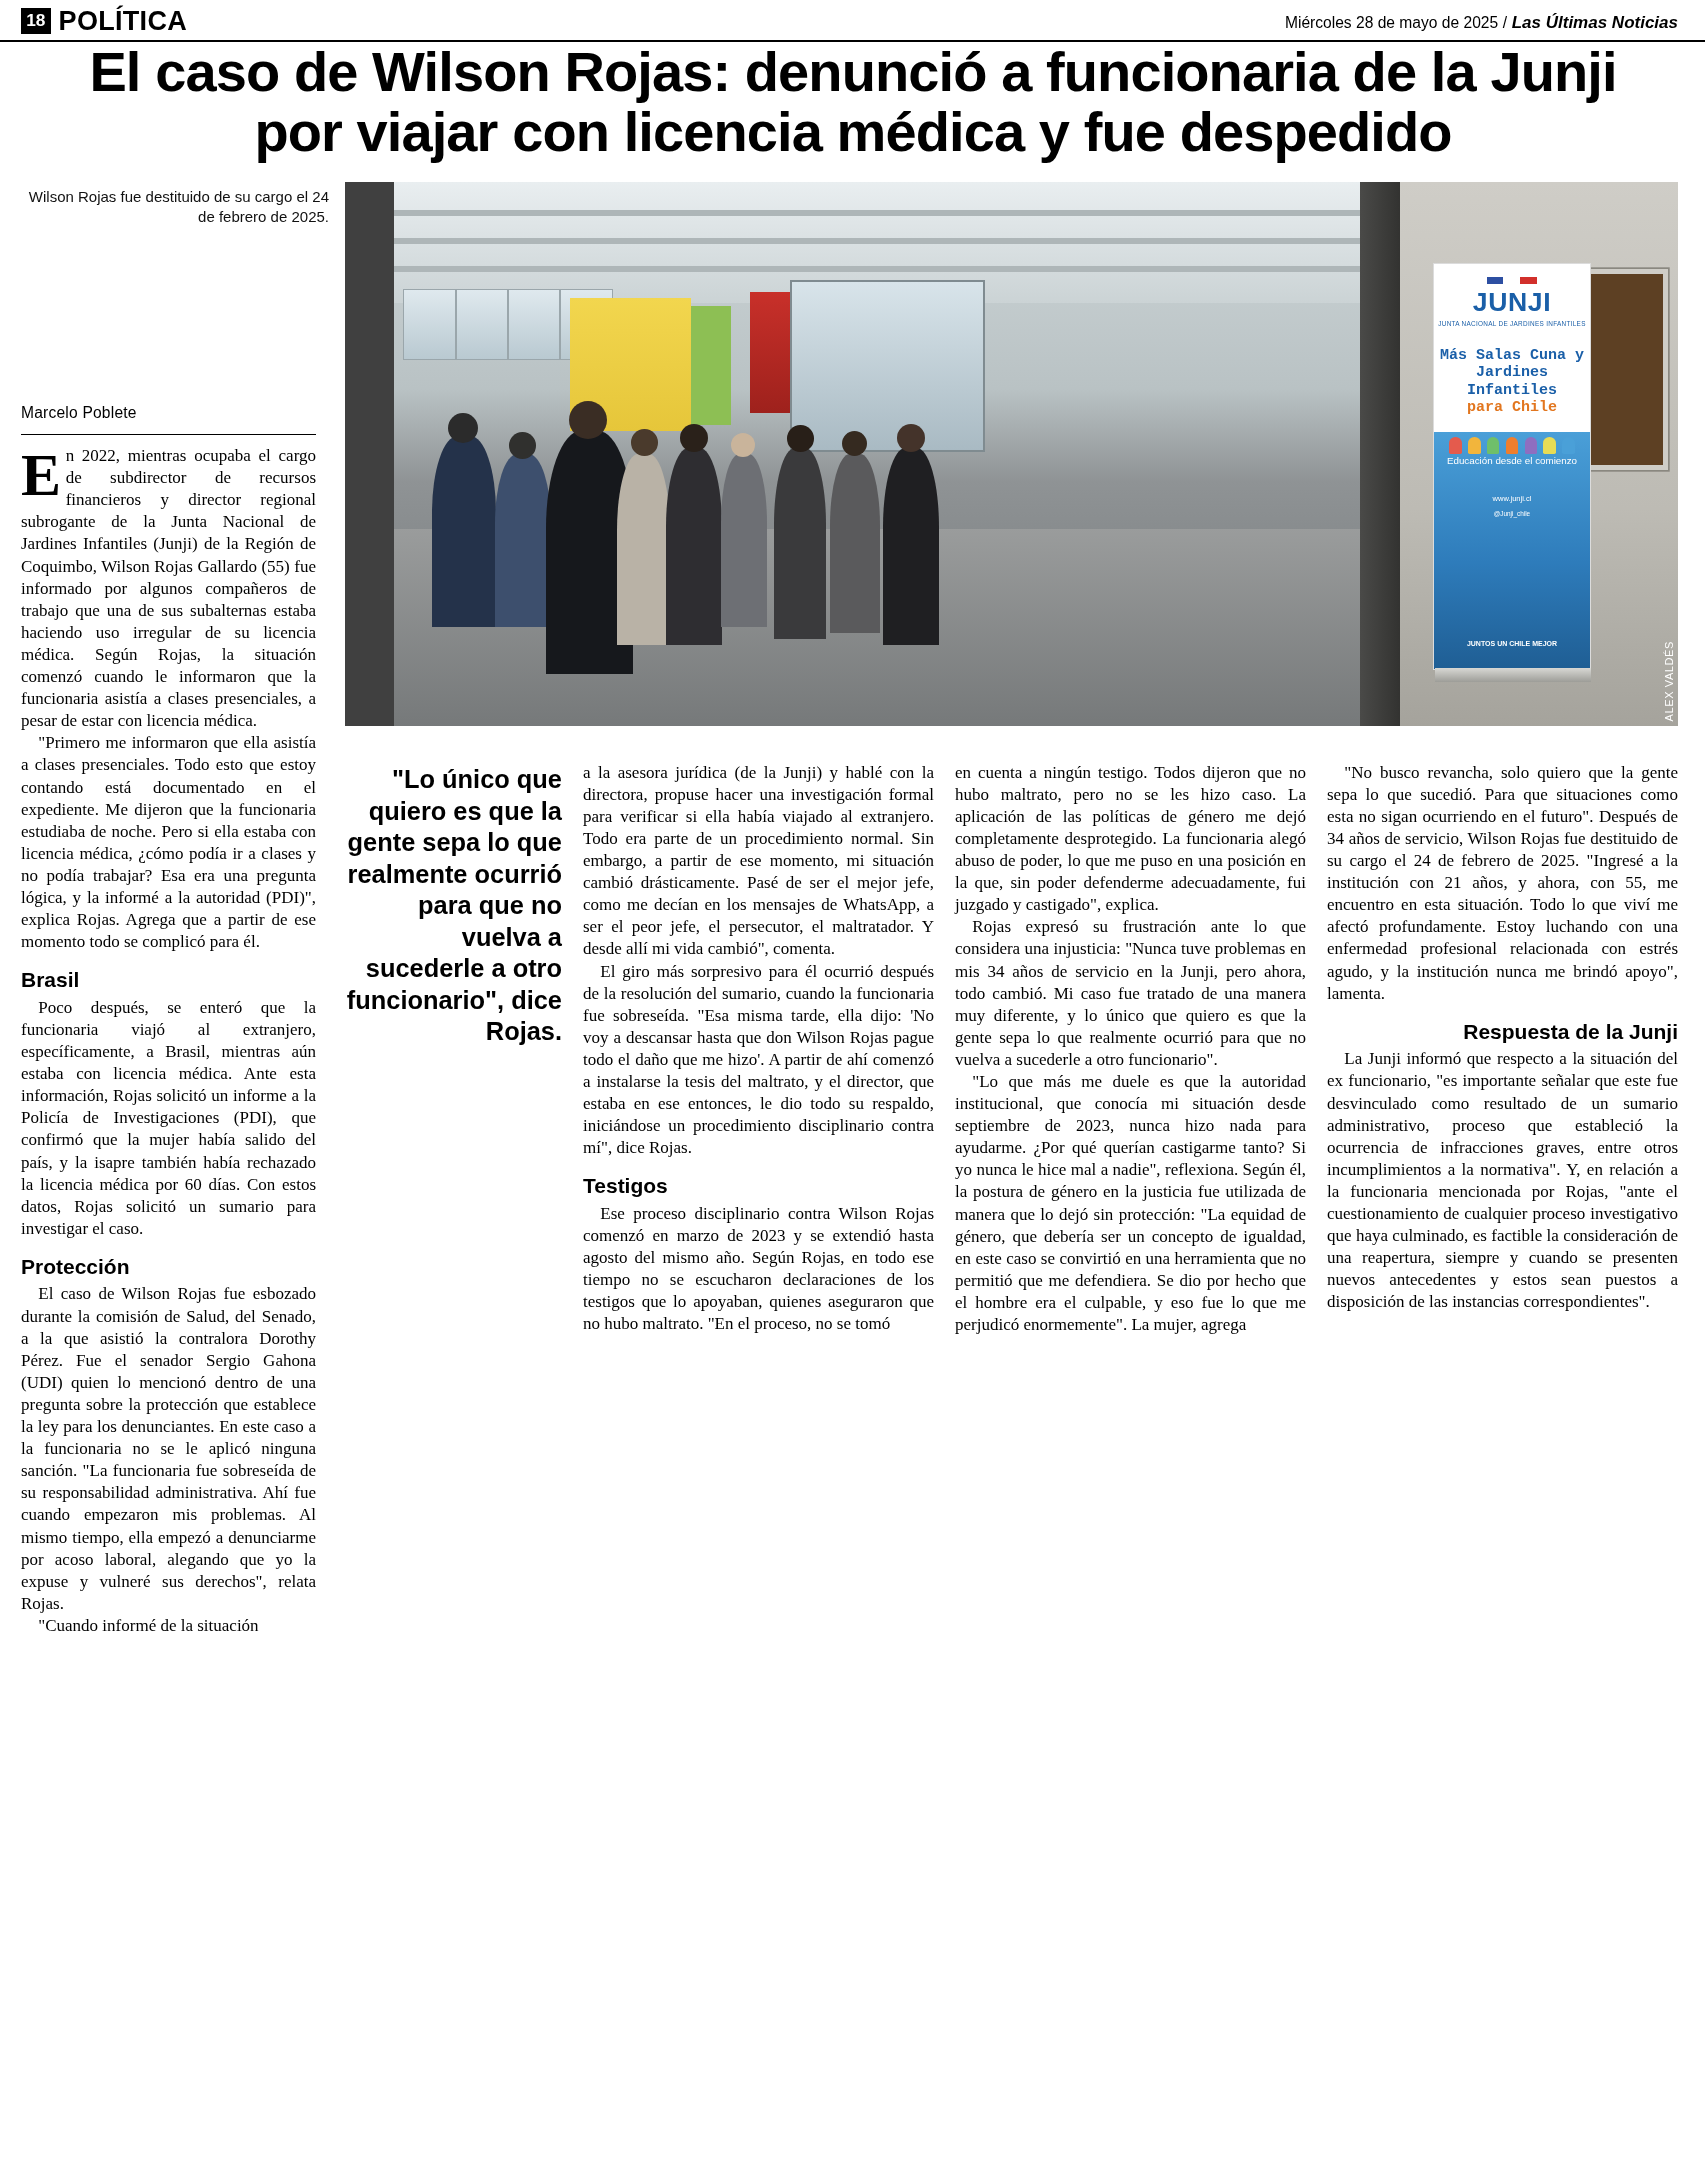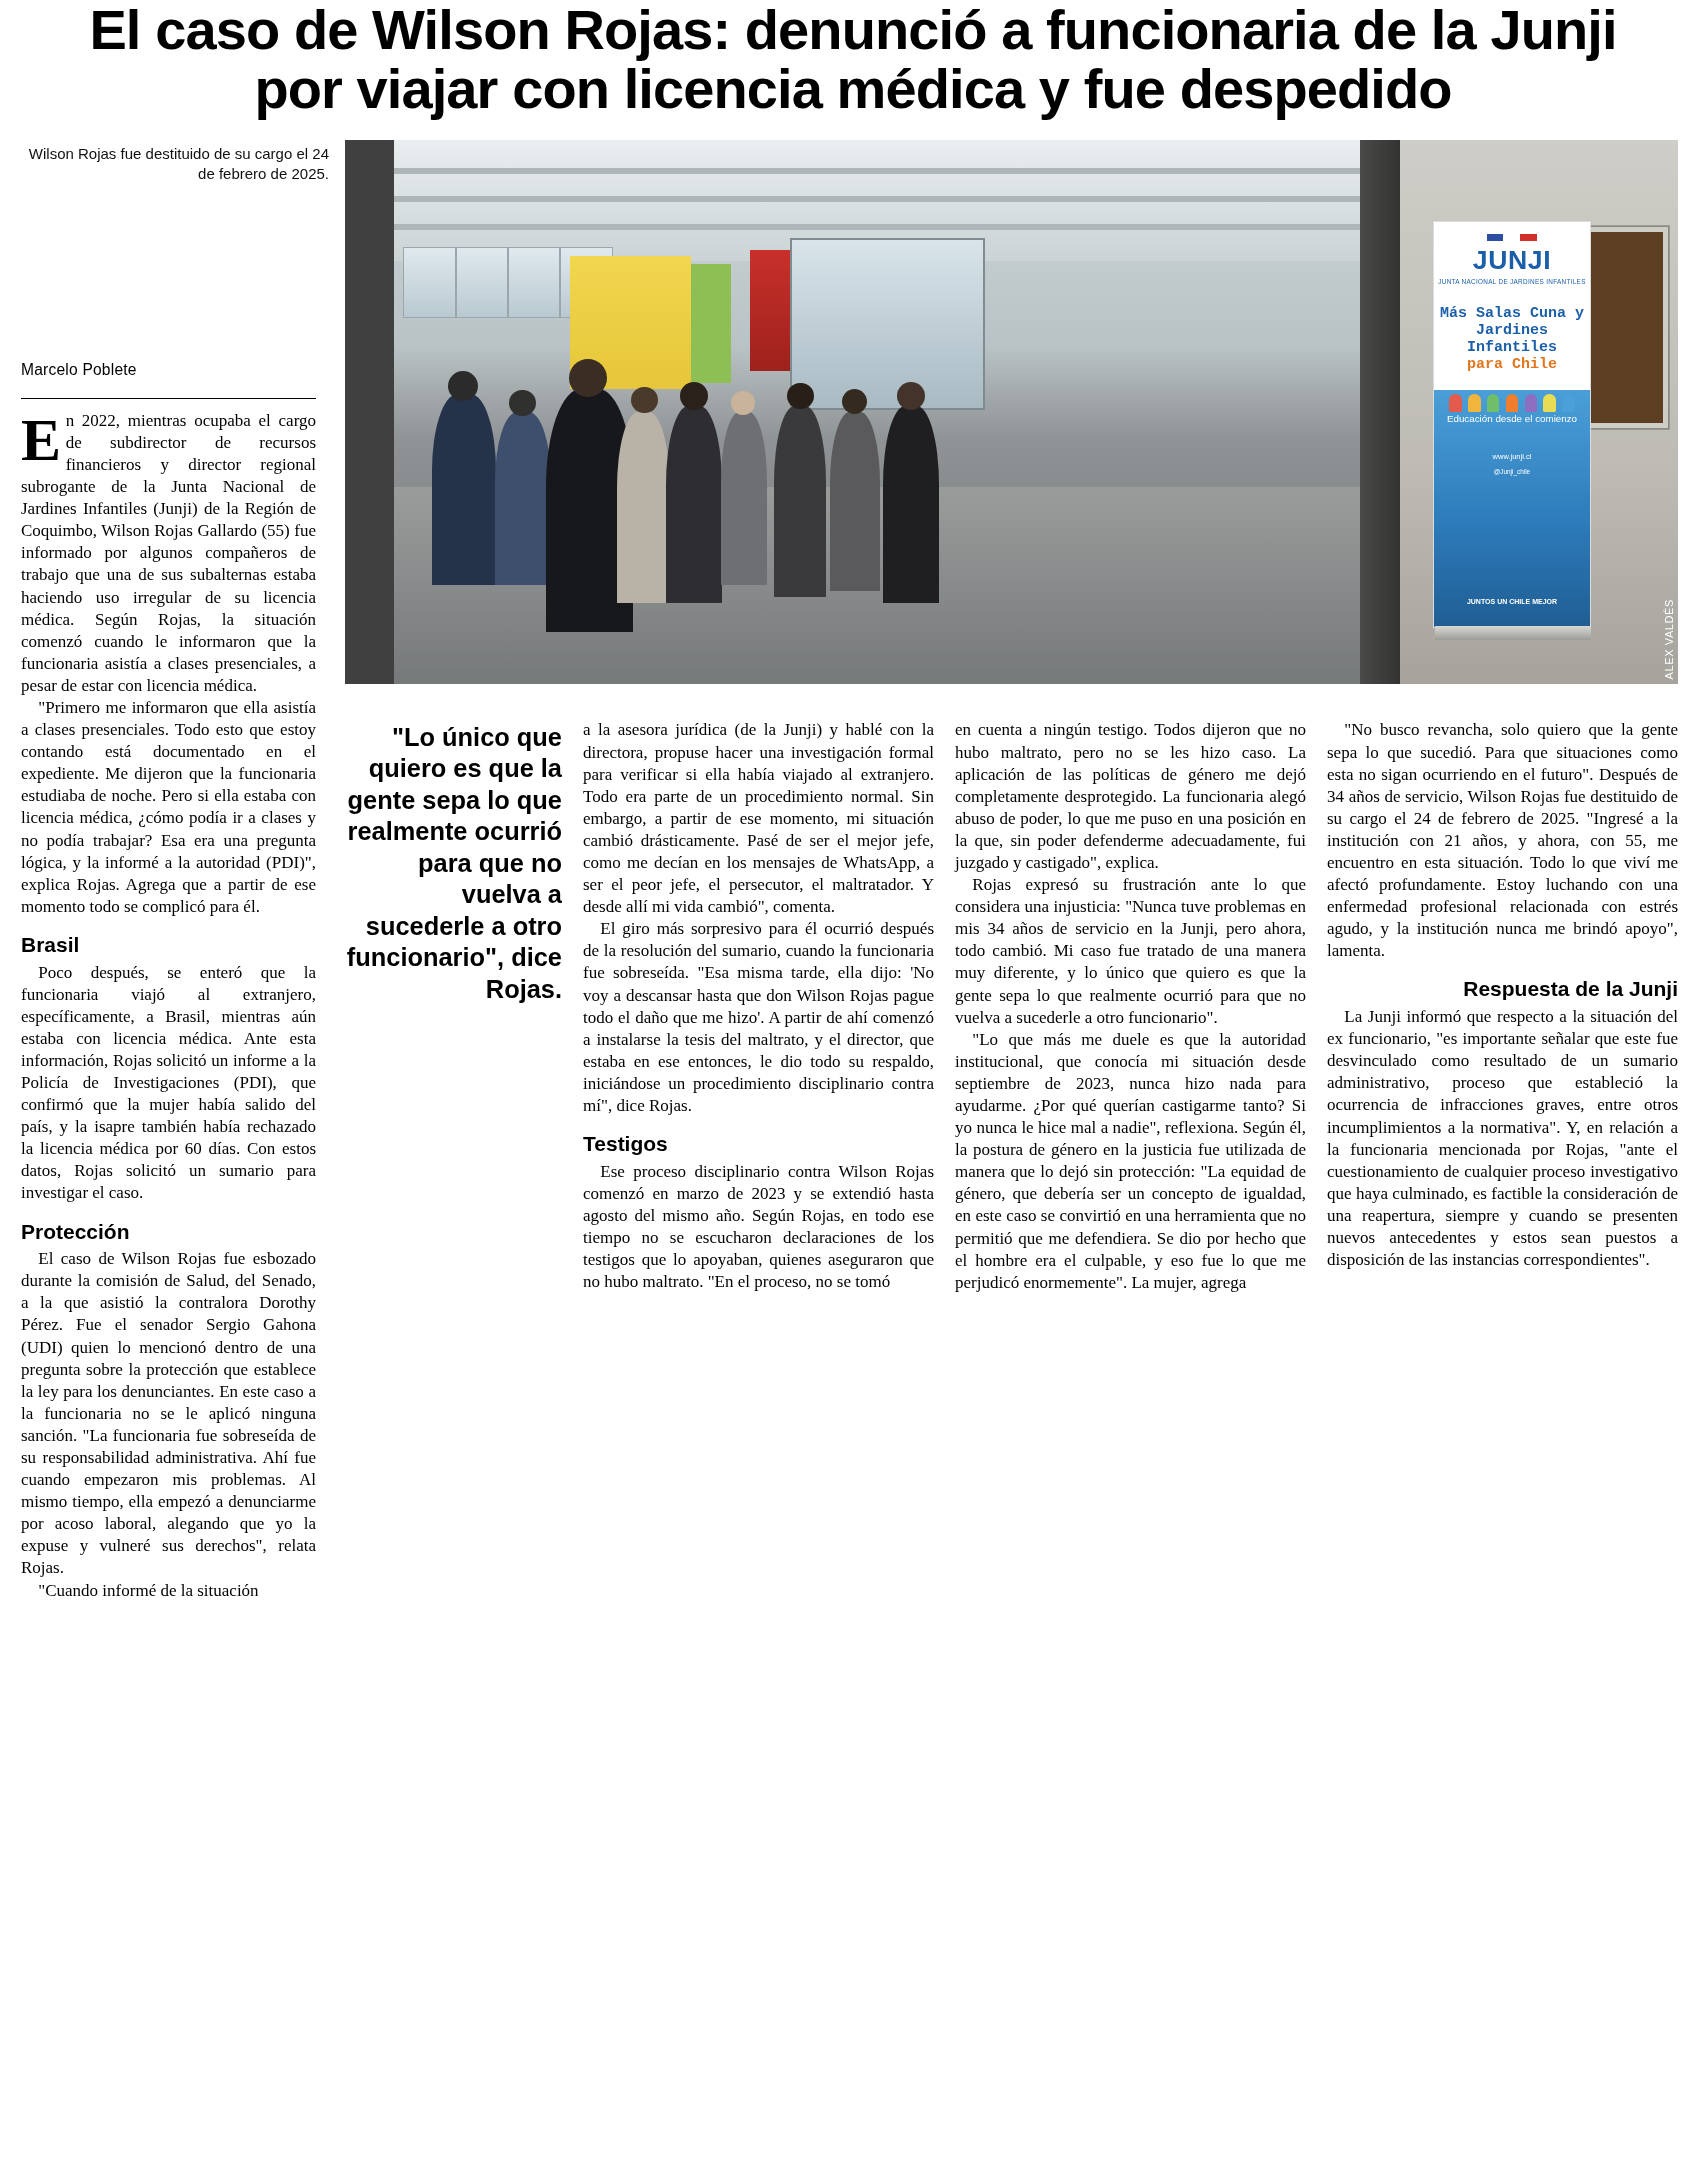--- a/index.html
+++ b/index.html
@@ -239,21 +239,21 @@
     flex: 1 1 0;
     min-width: 0;
   }
   .col.c1 { flex: 0 0 295px; }
   .col.c2 { flex: 0 0 225px; }
 
   .byline {
     font-family: "Liberation Sans", sans-serif;
     font-size: 15.6px;
     letter-spacing: 0.2px;
-    padding-bottom: 19px;
+    padding-bottom: 12px;
     border-bottom: 1.7px solid #000;
     margin-bottom: 10.4px;
     margin-top: -358px;
   }
 
   p.body {
     font-size: 17px;
     line-height: 1.30;
     text-align: justify;
     margin: 0 0 0 0;
@@ -287,20 +287,31 @@
     line-height: 1.24;
     text-align: right;
     padding-top: 2.3px;
   }
 </style>
 </head>
 <body>
 
 <div class="page">
 
+  <div class="masthead">
+    <div class="masthead-left">
+      <div class="page-number-box">18</div>
+      <div class="section-title">POLÍTICA</div>
+    </div>
+    <div class="masthead-right">
+      <span>Miércoles 28 de mayo de 2025</span>
+      <span>/</span>
+      <span class="paper">Las Últimas Noticias</span>
+    </div>
+  </div>
 
   <h1 class="headline">El caso de Wilson Rojas: denunció a funcionaria de la Junji por viajar con licencia médica y fue despedido</h1>
 
   <div class="photo-row">
     <div class="caption-col">
       <div class="photo-caption">Wilson Rojas fue destituido de su cargo el 24 de febrero de 2025.</div>
     </div>
     <div class="photo-wrap">
       <div class="scene">
         <div class="interior"></div>

